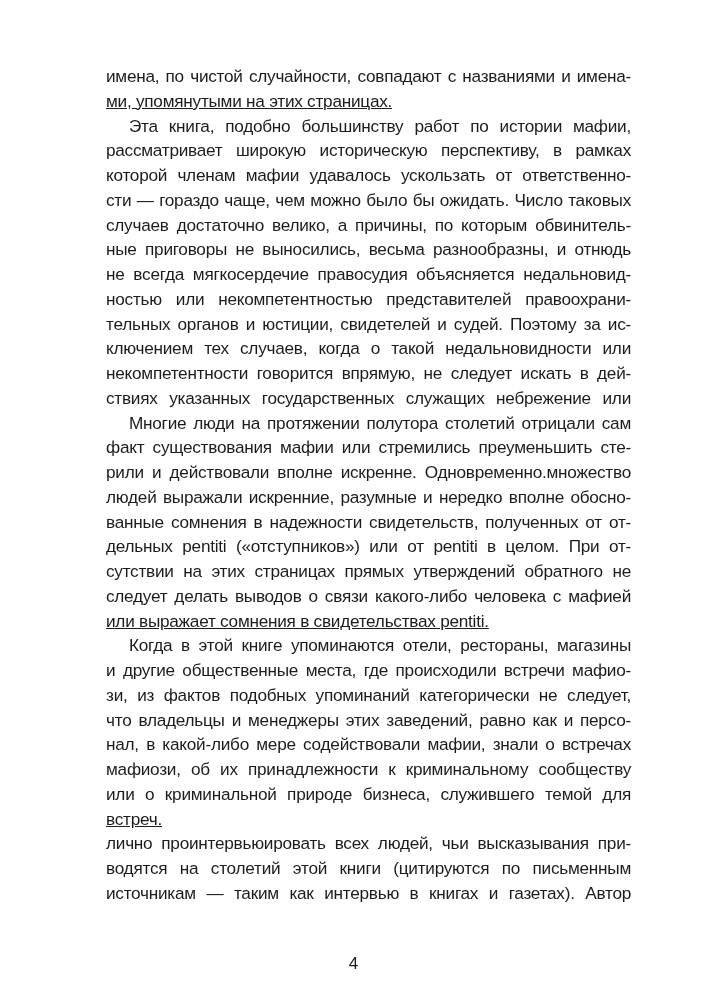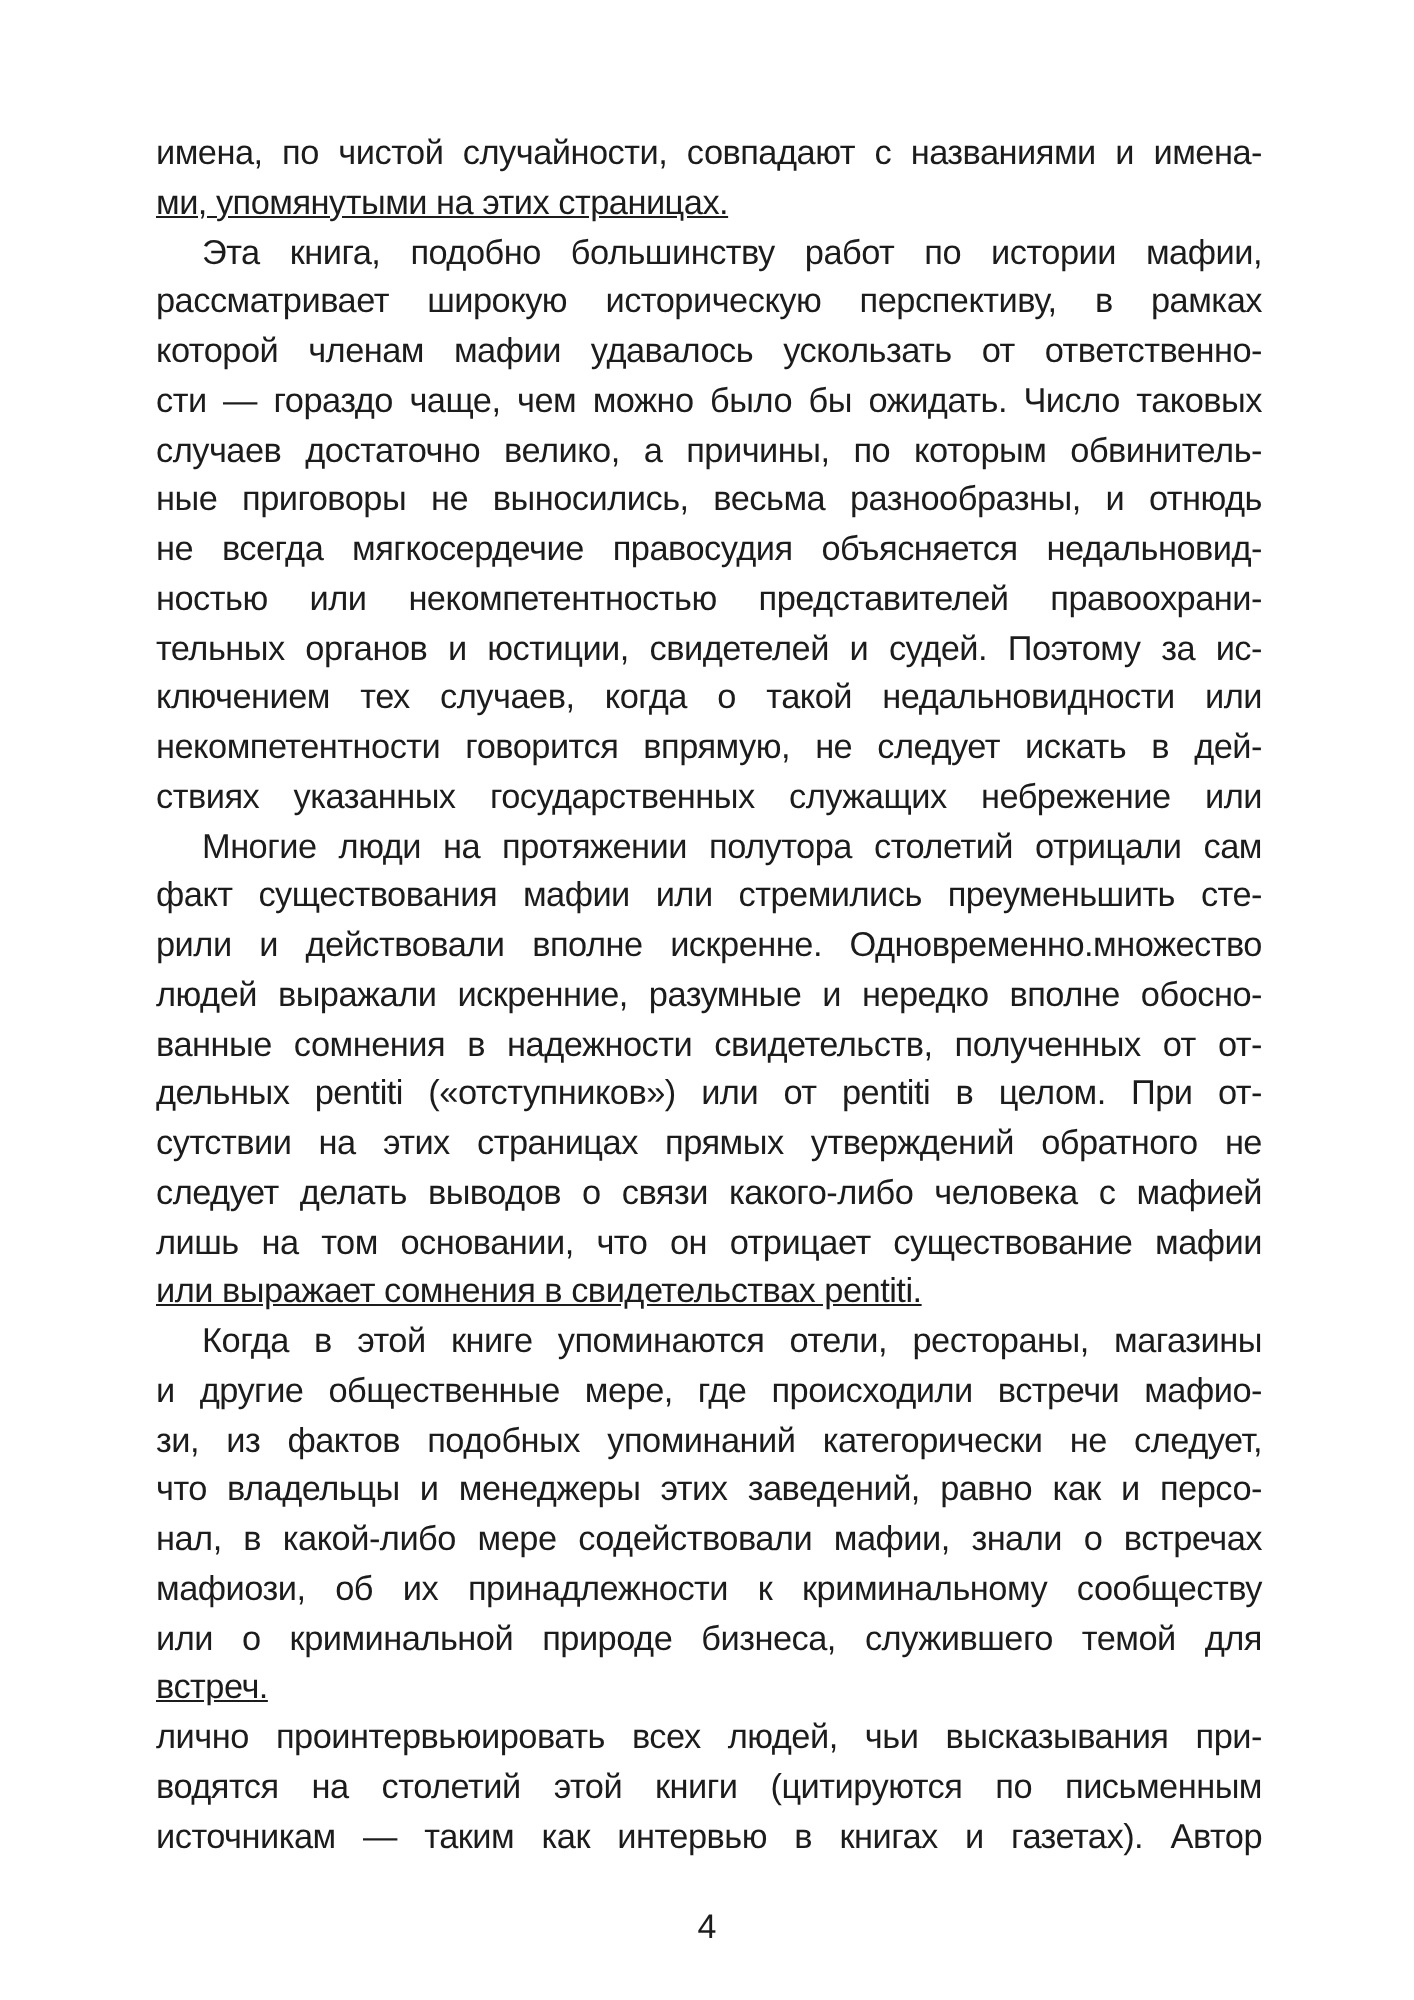--- a/index.html
+++ b/index.html
@@ -31,20 +31,21 @@
       letter-spacing: -0.25px;
     }
     .line {
       display: block;
       height: 24.75px;
       line-height: 24.75px;
       white-space: nowrap;
       text-align: justify;
       text-align-last: justify;
       overflow: visible;
+      margin-left: 28px;
     }
     .line.last {
       text-align-last: left;
       text-decoration: underline;
     }
     .line.indent {
       padding-left: 23px;
     }
     .page-number {
       position: absolute;
@@ -82,26 +83,25 @@
       </div>
       <div>
         <span class="line indent">Многие люди на протяжении полутора столетий отрицали сам</span>
         <span class="line">факт существования мафии или стремились преуменьшить сте-</span>
         <span class="line">рили и действовали вполне искренне. Одновременно.множество</span>
         <span class="line">людей выражали искренние, разумные и нередко вполне обосно-</span>
         <span class="line">ванные сомнения в надежности свидетельств, полученных от от-</span>
         <span class="line">дельных pentiti («отступников») или от pentiti в целом. При от-</span>
         <span class="line">сутствии на этих страницах прямых утверждений обратного не</span>
         <span class="line">следует делать выводов о связи какого-либо человека с мафией</span>
-        <span class="line">лишь на том основании, что он отрицает существование мафии</span>
         <span class="line last">или выражает сомнения в свидетельствах pentiti.</span>
       </div>
       <div>
         <span class="line indent">Когда в этой книге упоминаются отели, рестораны, магазины</span>
-        <span class="line">и другие общественные мере, где происходили встречи мафио-</span>
+        <span class="line">и другие общественные места, где происходили встречи мафио-</span>
         <span class="line">зи, из фактов подобных упоминаний категорически не следует,</span>
         <span class="line">что владельцы и менеджеры этих заведений, равно как и персо-</span>
         <span class="line">нал, в какой-либо мере содействовали мафии, знали о встречах</span>
         <span class="line">мафиози, об их принадлежности к криминальному сообществу</span>
         <span class="line">или о криминальной природе бизнеса, служившего темой для</span>
         <span class="line last">встреч.</span>
       </div>
       <div>
         <span class="line">лично проинтервьюировать всех людей, чьи высказывания при-</span>
         <span class="line">водятся на столетий этой книги (цитируются по письменным</span>

